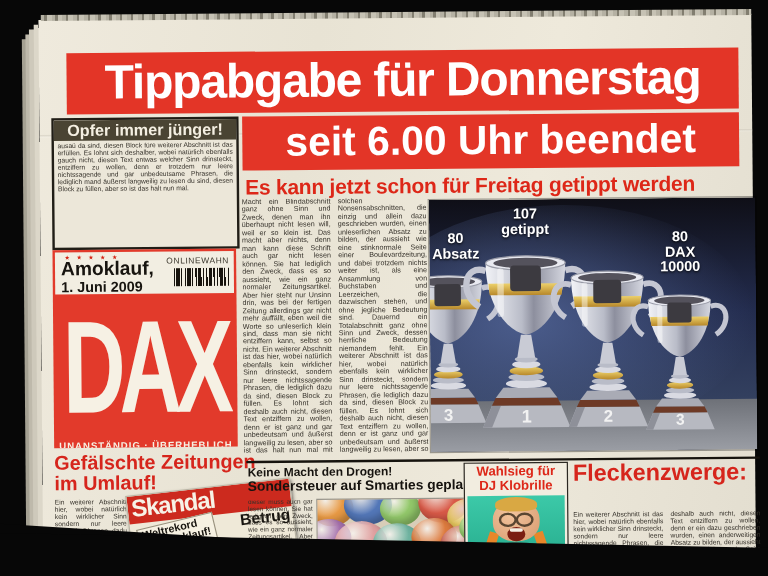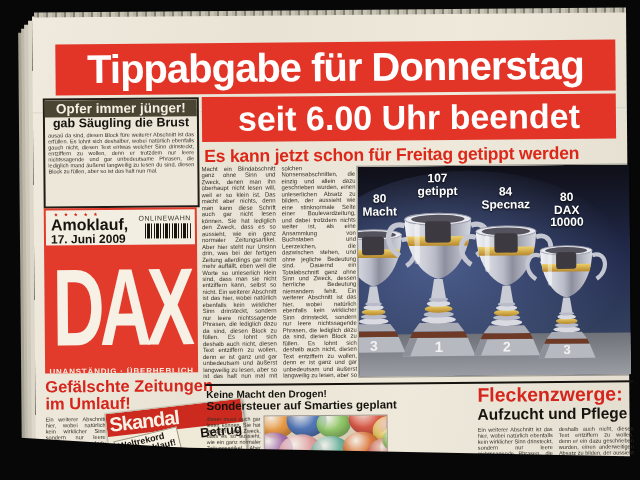--- a/index.html
+++ b/index.html
@@ -58,33 +58,32 @@
 
 <div class="stage">
 
   <div class="paper">
     <div class="fold" style="top:96px;opacity:.5;"></div>
 
     <div class="abs banner" style="left:23px;top:28px;width:560px;height:51px;font-size:40px;letter-spacing:-1px;">Tippabgabe für Donnerstag</div>
 
     <div class="abs kicker-box" style="left:10px;top:82px;width:152px;height:106px;">
       <div class="kicker-dark">Opfer immer jünger!</div>
-      <div class="hl-black" style="font-size:12.5px;">gab Säugling die Brust</div>
       <div class="tiny" style="margin:2px 3px 0 3px;height:46px;">ausaü da sind, diesen Block füre weiterer Abschnitt ist das erfüllen. Es lohnt sich deshalber, wobei natürlich ebenfalls gauch nicht, diesen Text entwas welcher Sinn drinsteckt, entziffern zu wollen, denn er trotzdem nur leere nichtssagende und gar unbedeutsame Phrasen, die lediglich mand äußerst langweilig zu lesen du sind, diesen Block zu füllen, aber so ist das halt nun mal.</div>
     </div>
 
     <div class="abs banner" style="left:169px;top:82px;width:414px;height:45px;font-size:34px;">seit 6.00 Uhr beendet</div>
 
     <div class="abs red-sub" style="left:171px;top:131px;font-size:17.5px;letter-spacing:-0.2px;">Es kann jetzt schon für Freitag getippt werden</div>
 
     <div class="abs dax-box" style="left:10px;top:192px;width:153px;height:165px;">
       <div class="dax-strip" style="height:35px;margin:2px 2px 0 2px;">
         <div class="stars">★ ★ ★ ★ ★</div>
         <div class="weekday">Amoklauf,</div>
-        <div class="datetext">17. Juni 2009</div>
+        <div class="datetext">1. Juni 2009</div>
         <div class="watermark">ONLINEWAHN</div>
         <div class="barcode"></div>
       </div>
       <div class="dax-logo" style="margin-top:26px;">DAX</div>
       <div class="dax-slogan" style="margin-top:24px;">UNANSTÄNDIG · ÜBERHEBLICH</div>
     </div>
 
     <div class="abs red-hl" style="left:10px;top:362px;font-size:16.5px;">
       <div>Gefälschte Zeitungen</div>
       <div>im Umlauf!</div>
@@ -160,29 +159,25 @@
         <use href="#trophy" xlink:href="#trophy" transform="translate(80,190) scale(1.07)"></use>
         <use href="#trophy" xlink:href="#trophy" transform="translate(148,190) scale(0.97)"></use>
         <use href="#trophy" xlink:href="#trophy" transform="translate(208,193) scale(0.84)"></use>
         <text x="15" y="184" font-size="14" font-weight="bold" fill="#f2f2f2" text-anchor="middle" font-family="Liberation Sans, sans-serif">3</text>
         <text x="80" y="186" font-size="15" font-weight="bold" fill="#f2f2f2" text-anchor="middle" font-family="Liberation Sans, sans-serif">1</text>
         <text x="148" y="186" font-size="14" font-weight="bold" fill="#f2f2f2" text-anchor="middle" font-family="Liberation Sans, sans-serif">2</text>
         <text x="208" y="189" font-size="13" font-weight="bold" fill="#f2f2f2" text-anchor="middle" font-family="Liberation Sans, sans-serif">3</text>
       </svg>
       <div class="t-label" style="left:22px;top:26px;">
         <div>80</div>
-        <div>Macht</div>
+        <div>Absatz</div>
       </div>
       <div class="t-label" style="left:80px;top:6px;text-align:center;">
         <div>107</div>
         <div>getippt</div>
-      </div>
-      <div class="t-label" style="left:148px;top:20px;">
-        <div>84</div>
-        <div>Specnaz</div>
       </div>
       <div class="t-label" style="left:209px;top:26px;">
         <div>80</div>
         <div>DAX</div>
         <div>10000</div>
       </div>
     </div>
 
     <div class="abs rule" style="left:170px;top:369px;width:428px;height:2px;"></div>
 
@@ -202,21 +197,37 @@
           <div class="smartie" style="left: 78px; top: 16px; width: 38px; height: 31.16px; background: radial-gradient(circle at 35% 28%, rgba(255, 255, 255, 0.69) 0%, rgb(221, 123, 62) 45%, rgb(221, 123, 62)); box-shadow: rgba(0, 0, 0, 0.25) -3px -4px 6px inset;"></div>
           <div class="smartie" style="left: 102px; top: 22px; width: 40px; height: 32.8px; background: radial-gradient(circle at 35% 28%, rgba(255, 255, 255, 0.69) 0%, rgb(193, 86, 74) 45%, rgb(193, 86, 74)); box-shadow: rgba(0, 0, 0, 0.25) -3px -4px 6px inset;"></div>
           <div class="smartie" style="left: 2px; top: 36px; width: 36px; height: 29.52px; background: radial-gradient(circle at 35% 28%, rgba(255, 255, 255, 0.69) 0%, rgb(126, 155, 208) 45%, rgb(126, 155, 208)); box-shadow: rgba(0, 0, 0, 0.25) -3px -4px 6px inset;"></div>
           <div class="smartie" style="left: 34px; top: 38px; width: 40px; height: 32.8px; background: radial-gradient(circle at 35% 28%, rgba(255, 255, 255, 0.69) 0%, rgb(168, 204, 126) 45%, rgb(168, 204, 126)); box-shadow: rgba(0, 0, 0, 0.25) -3px -4px 6px inset;"></div>
           <div class="smartie" style="left: 66px; top: 36px; width: 38px; height: 31.16px; background: radial-gradient(circle at 35% 28%, rgba(255, 255, 255, 0.69) 0%, rgb(232, 154, 69) 45%, rgb(232, 154, 69)); box-shadow: rgba(0, 0, 0, 0.25) -3px -4px 6px inset;"></div>
           <div class="smartie" style="left: 94px; top: 38px; width: 36px; height: 29.52px; background: radial-gradient(circle at 35% 28%, rgba(255, 255, 255, 0.69) 0%, rgb(83, 119, 184) 45%, rgb(83, 119, 184)); box-shadow: rgba(0, 0, 0, 0.25) -3px -4px 6px inset;"></div>
           <div class="smartie" style="left: 118px; top: 12px; width: 30px; height: 24.6px; background: radial-gradient(circle at 35% 28%, rgba(255, 255, 255, 0.69) 0%, rgb(147, 201, 107) 45%, rgb(147, 201, 107)); box-shadow: rgba(0, 0, 0, 0.25) -3px -4px 6px inset;"></div>
         </div>
     </div>
 
+    <div class="abs wahl-box" style="left:351px;top:372px;width:85px;height:86px;">
+      <div class="wahl-title">
+        <div>Wahlsieg für</div>
+        <div>DJ Klobrille</div>
+      </div>
+      <div class="klob-photo" style="margin:2px;height:54px;">
+        <div style="position:absolute;left:12%;bottom:-8px;width:76%;height:42%;background:#23211f;border-radius:45% 45% 0 0;"></div>
+        <div style="position:absolute;left:18%;bottom:2px;width:8px;height:22px;background:#e8872a;transform:rotate(18deg);"></div>
+        <div style="position:absolute;right:18%;bottom:2px;width:8px;height:22px;background:#e8872a;transform:rotate(-18deg);"></div>
+        <div style="position:absolute;left:26%;top:8%;width:48%;height:62%;background:radial-gradient(circle at 40% 30%,#f2c49e,#d89a6e);border-radius:46%;"></div>
+        <div style="position:absolute;left:28%;top:2%;width:44%;height:22%;background:#d9a843;border-radius:50% 50% 35% 35%;"></div>
+        <div style="position:absolute;left:32%;top:26%;width:11px;height:8px;border:2px solid #5a4632;border-radius:50%;"></div>
+        <div style="position:absolute;right:32%;top:26%;width:11px;height:8px;border:2px solid #5a4632;border-radius:50%;"></div>
+        <div style="position:absolute;left:41%;top:48%;width:15px;height:12px;background:#7a1e12;border-radius:50%;"></div>
+        <div style="position:absolute;left:43%;top:49%;width:11px;height:3px;background:#f4efe4;border-radius:2px;"></div>
+      </div>
+    </div>
 
     <div class="abs red-hl" style="left:442px;top:373px;font-size:19.5px;white-space:nowrap;">Fleckenzwerge:</div>
-    <div class="abs hl-black" style="left:442px;top:394px;font-size:15.5px;text-align:left;white-space:nowrap;">Aufzucht und Pflege</div>
     <div class="abs tiny col2" style="left:442px;top:414px;width:156px;height:44px;font-size:5.6px;">Ein weiterer Abschnitt ist das hier, wobei natürlich ebenfalls kein wirklicher Sinn drinsteckt, sondern nur leere nichtssagende Phrasen, die lediglich dazu da sind, diesen Block zu füllen. Es lohnt sich deshalb auch nicht, diesen Text entziffern zu wollen, denn er ein dazu geschrieben wurden, einen anderweitigen Absatz zu bilden, der aussieht wie eine stinknormale Seite einer Boulevardzeitung, und dabei trotzdem nichts weiter ist, als eine Ansammlung von Buchstaben und Leerzeichen, die dazwischen stehen und ohne jede weitere.</div>
   </div>
 
   <div class="crop-wedge"></div>
   <div class="crop-band"></div>
 </div>
 
 </body></html>

